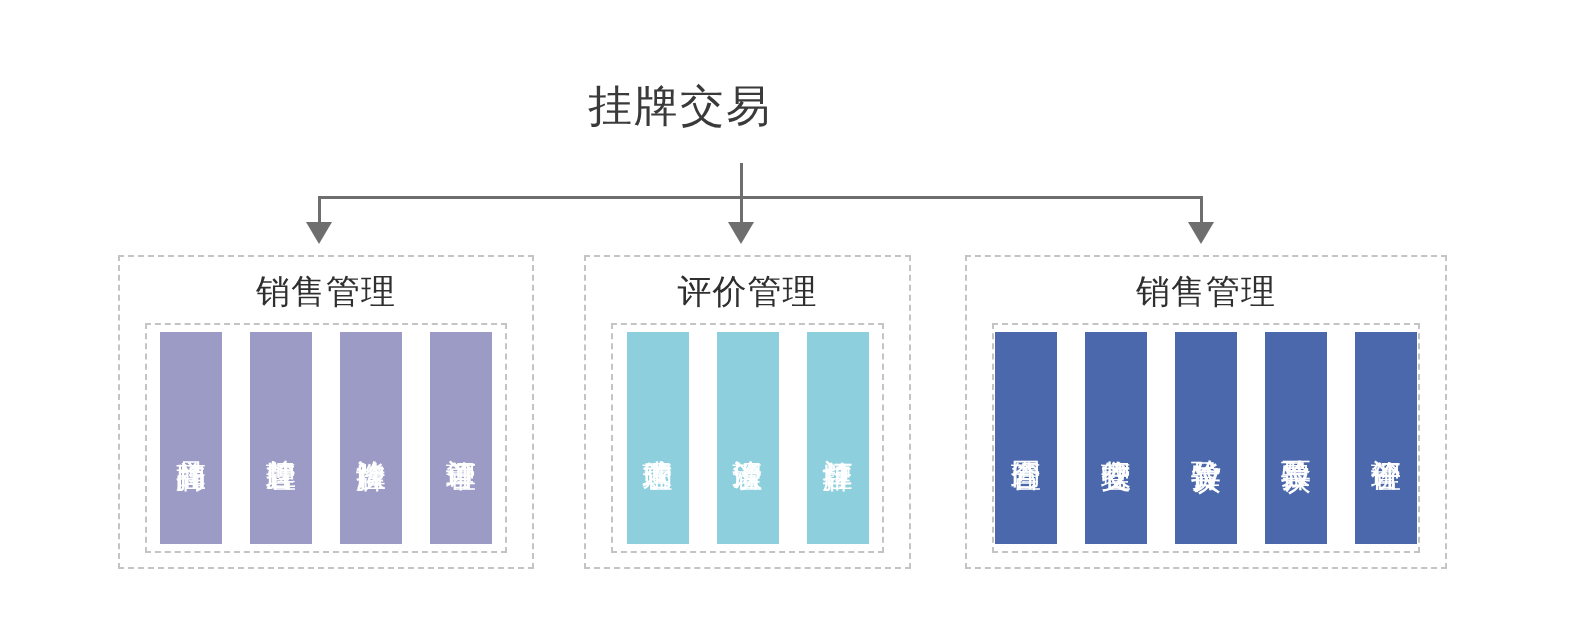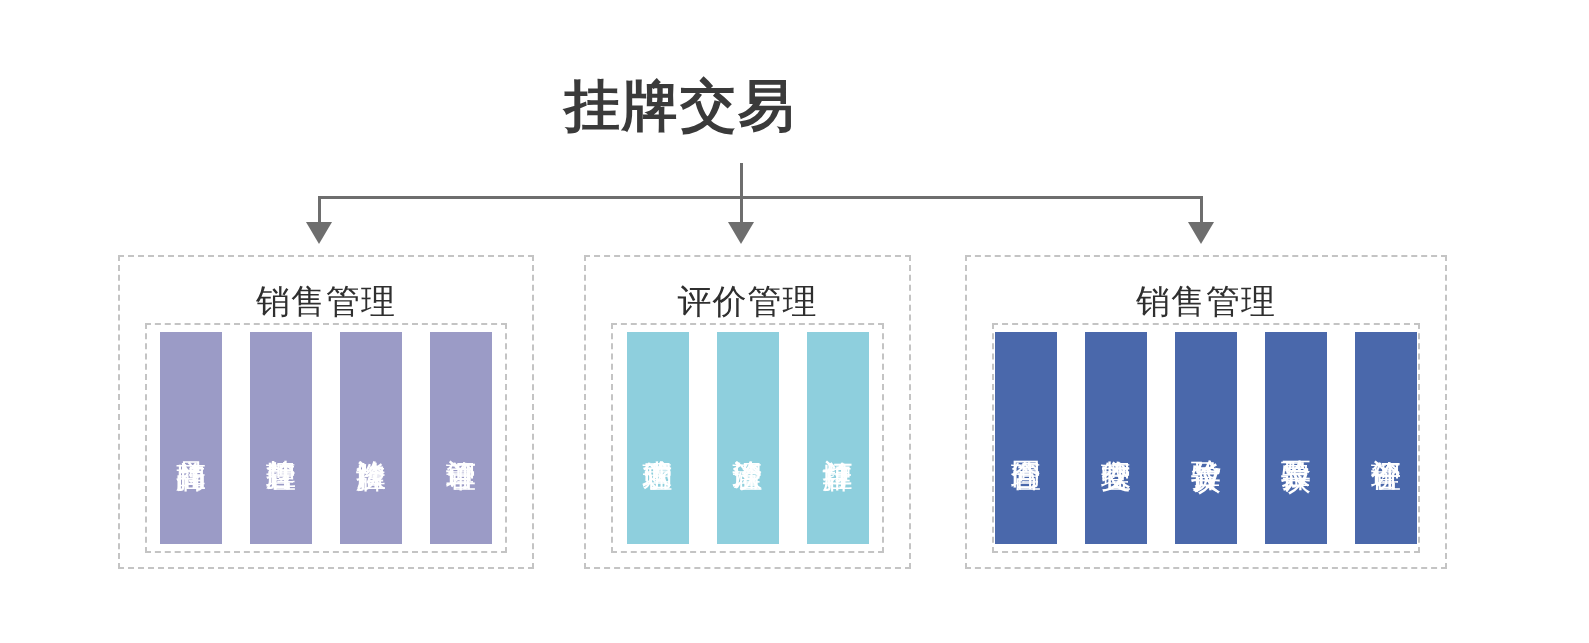--- a/index.html
+++ b/index.html
@@ -17,23 +17,23 @@
     background: #ffffff;
   }
 
   
   .root-title {
     position: absolute;
     left: 0;
     top: 74px;
     width: 1360px;
     text-align: center;
-    font-size: 56px;
+    font-size: 44px;
     line-height: 64px;
-    font-weight: 700;
+    font-weight: 400;
     color: #3a3a3a;
     letter-spacing: 2px;
     white-space: nowrap;
   }
 
   
   .conn { position: absolute; background: #6e6e6e; }
   .conn-stem   { left: 740px;  top: 163px; width: 3px;  height: 35px; }
   .conn-bus    { left: 318px;  top: 196px; width: 885px; height: 3px; }
   .conn-drop   { top: 196px;   width: 3px; height: 28px; }
@@ -62,21 +62,21 @@
     border: 2px dashed #c4c4c4;
     background: #ffffff;
   }
   .group.g1 { left: 118px;  width: 416px; }
   .group.g2 { left: 584px;  width: 327px; }
   .group.g3 { left: 965px;  width: 482px; }
 
   .group-title {
     position: absolute;
     left: 0;
-    top: 23px;
+    top: 13px;
     width: 100%;
     text-align: center;
     font-size: 34px;
     line-height: 42px;
     font-weight: 400;
     color: #2f2f2f;
     letter-spacing: 1px;
     white-space: nowrap;
   }
 

